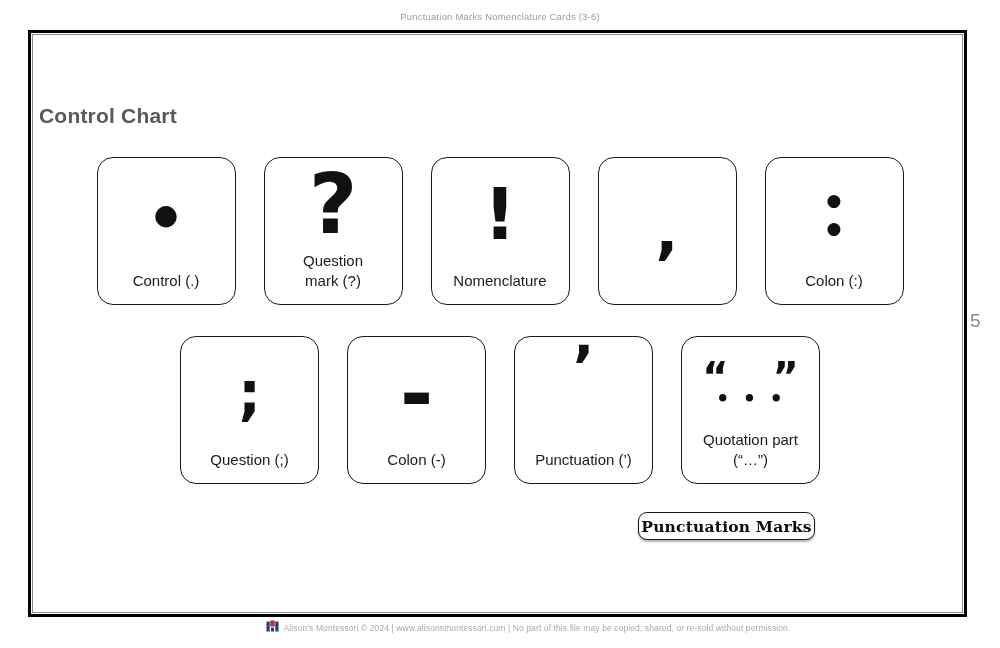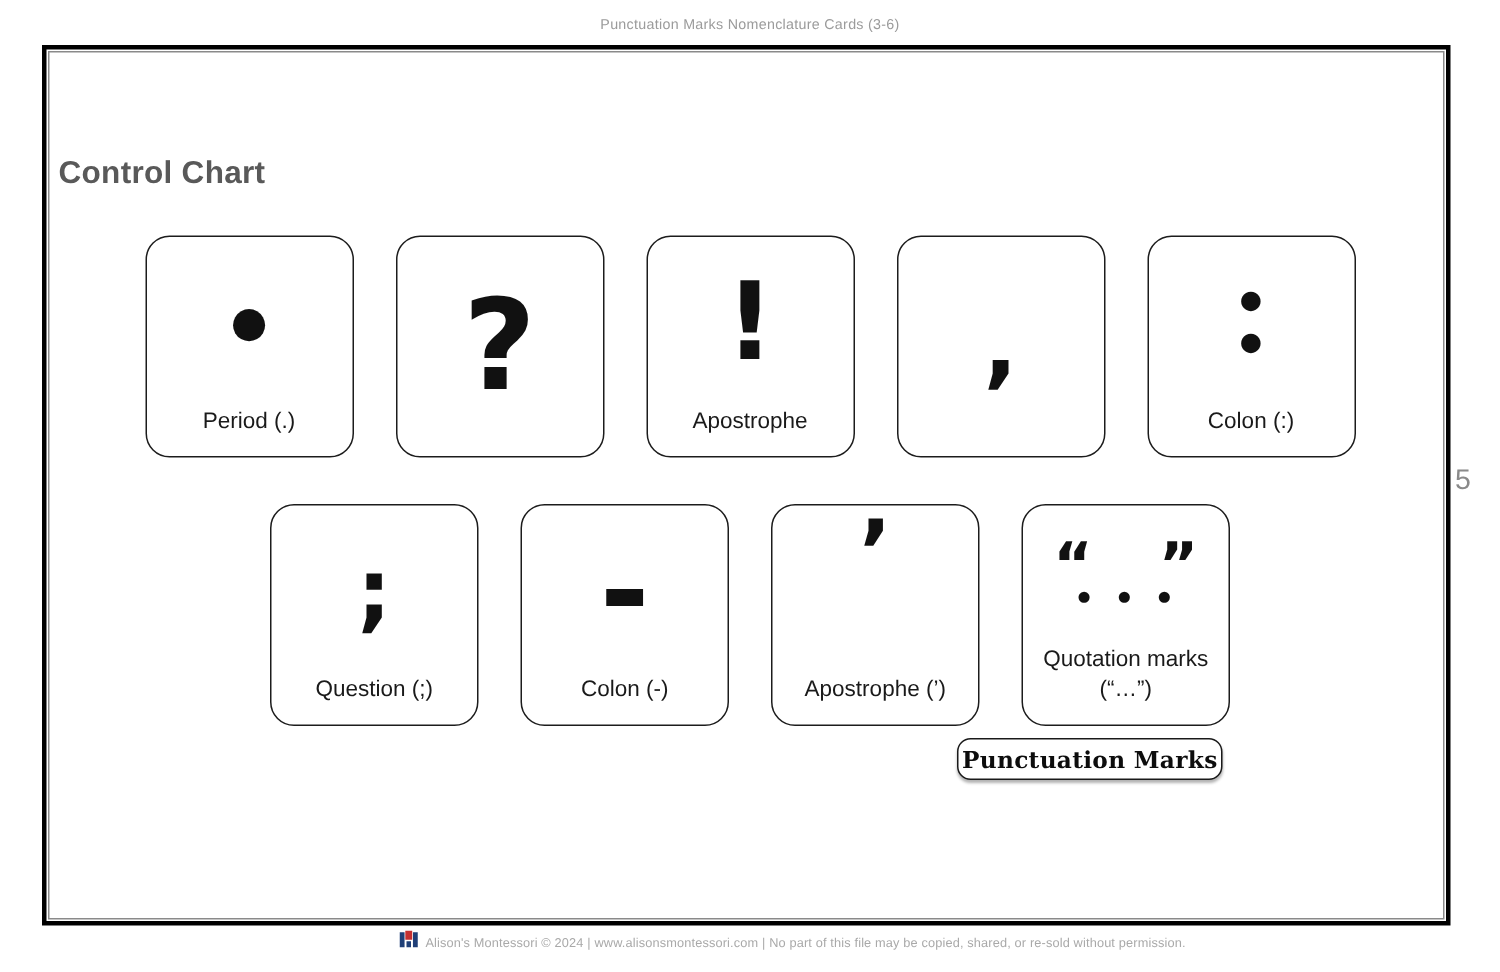--- a/index.html
+++ b/index.html
@@ -41,21 +41,21 @@
   .sym-question{font-size:84px;line-height:.9;}
   .sym-exclamation{font-size:72px;line-height:.9;}
   .sym-comma{font-size:60px;line-height:1;}
   .sym-colon{font-size:17px;line-height:1;gap:11px;}
   .sym-semicolon{font-size:58px;line-height:1;}
   .sym-hyphen{font-size:80px;line-height:.8;}
   .sym-apostrophe{justify-content:flex-start;padding-top:10px;font-size:58px;line-height:.75;}
   .sym-quote div:nth-child(1){font-size:40px;line-height:1;word-spacing:30px;}
   .sym-quote div:nth-child(2){font-size:21px;line-height:1;word-spacing:2px;margin-top:-8px;letter-spacing:2px;}
   .label-box{
-    position:absolute;left:638px;top:492px;width:177px;height:28px;box-sizing:border-box;
+    position:absolute;left:638px;top:512px;width:177px;height:28px;box-sizing:border-box;
     border:1.5px solid #1a1a1a;border-radius:9px;background:#fff;
     display:flex;align-items:center;justify-content:center;
     box-shadow:0 2px 2px rgba(0,0,0,.3);
   }
   .label-box span{
     font-family:"DejaVu Serif","Liberation Serif",serif;font-weight:bold;
     font-size:15.5px;color:#0d0d0d;letter-spacing:.2px;
   }
   .page-number{
     position:absolute;left:970px;top:310px;font-size:19px;color:#8a8a8a;
@@ -79,34 +79,38 @@
   </div>
 
   <h1 class="title">Control Chart</h1>
 
   <div class="card-row row1">
       <div class="card">
         <div class="symbol sym-period">
           <div>●</div>
         </div>
         <div class="card-label">
-          <div>Period (.)</div>
+          <div>Control (.)</div>
         </div>
       </div>
       <div class="card">
         <div class="symbol sym-question">
           <div>?</div>
+        </div>
+        <div class="card-label">
+          <div>Question</div>
+          <div>mark (?)</div>
         </div>
       </div>
       <div class="card">
         <div class="symbol sym-exclamation">
           <div>!</div>
         </div>
         <div class="card-label">
-          <div>Apostrophe</div>
+          <div>Nomenclature</div>
         </div>
       </div>
       <div class="card">
         <div class="symbol sym-comma">
           <div>,</div>
         </div>
       </div>
       <div class="card">
         <div class="symbol sym-colon">
           <div>●</div>
@@ -132,30 +136,30 @@
         </div>
         <div class="card-label">
           <div>Colon (-)</div>
         </div>
       </div>
       <div class="card">
         <div class="symbol sym-apostrophe">
           <div>’</div>
         </div>
         <div class="card-label">
-          <div>Apostrophe (’)</div>
+          <div>Punctuation (’)</div>
         </div>
       </div>
       <div class="card">
         <div class="symbol sym-quote">
           <div>“ ”</div>
           <div>• • •</div>
         </div>
         <div class="card-label">
-          <div>Quotation marks</div>
+          <div>Quotation part</div>
           <div>(“…”)</div>
         </div>
       </div>
     </div>
 
   <div class="label-box">
     <span>Punctuation Marks</span>
   </div>
 
   <div class="page-number">5</div>

